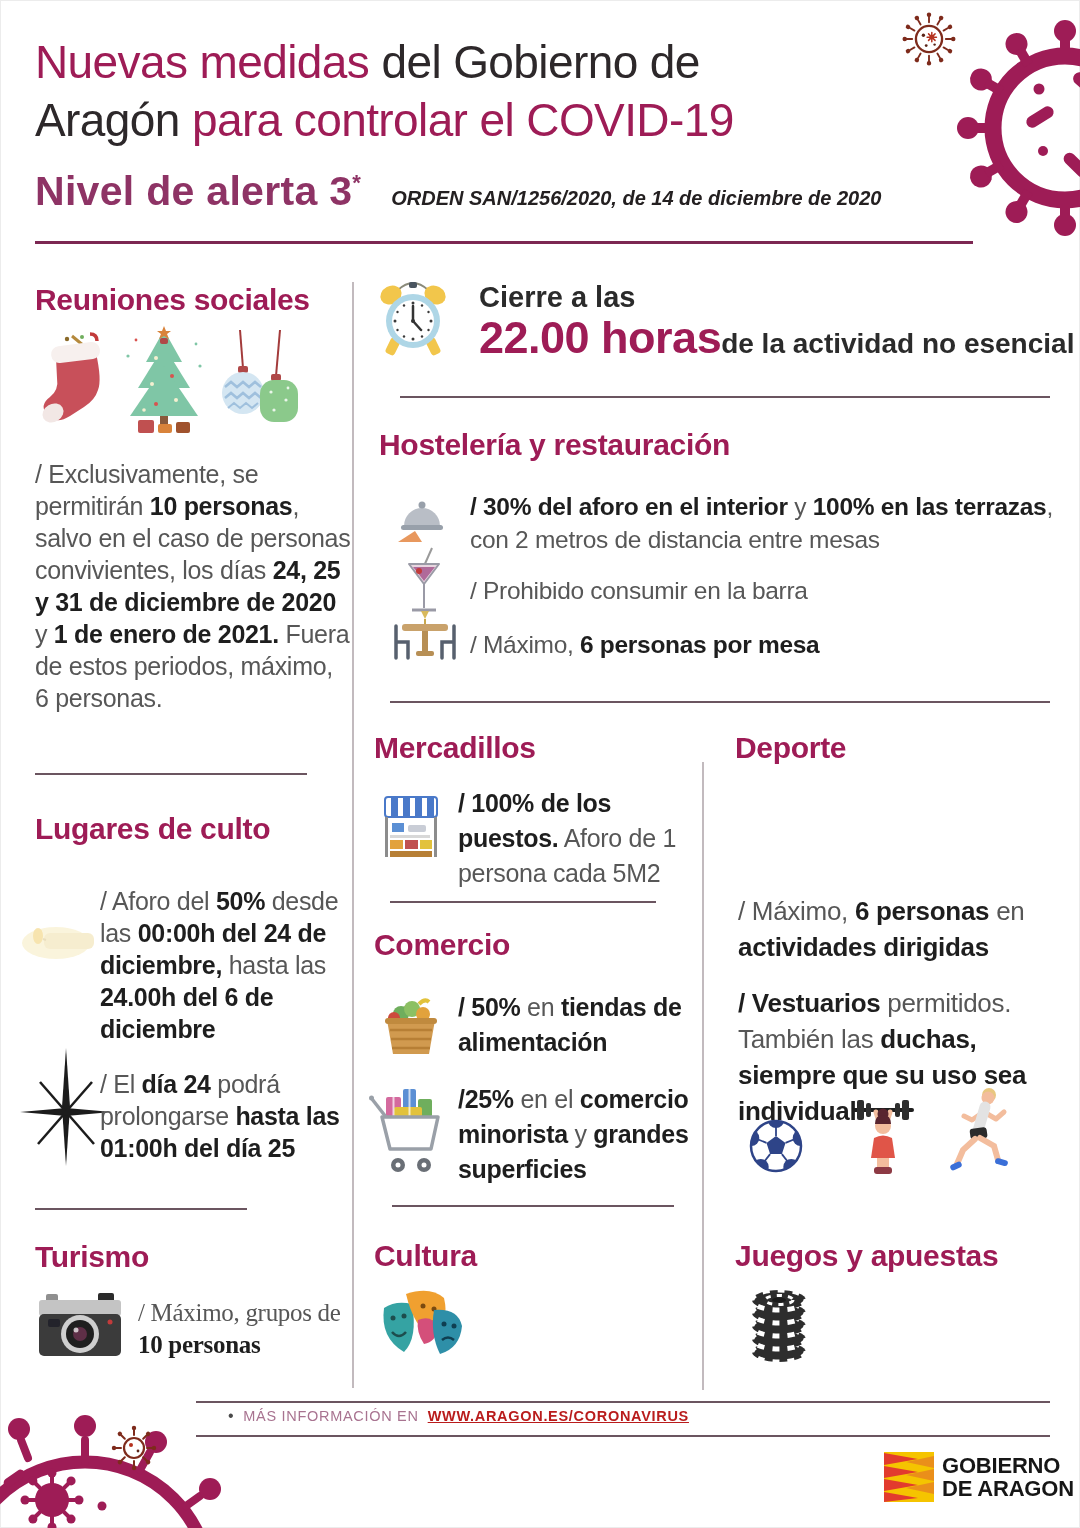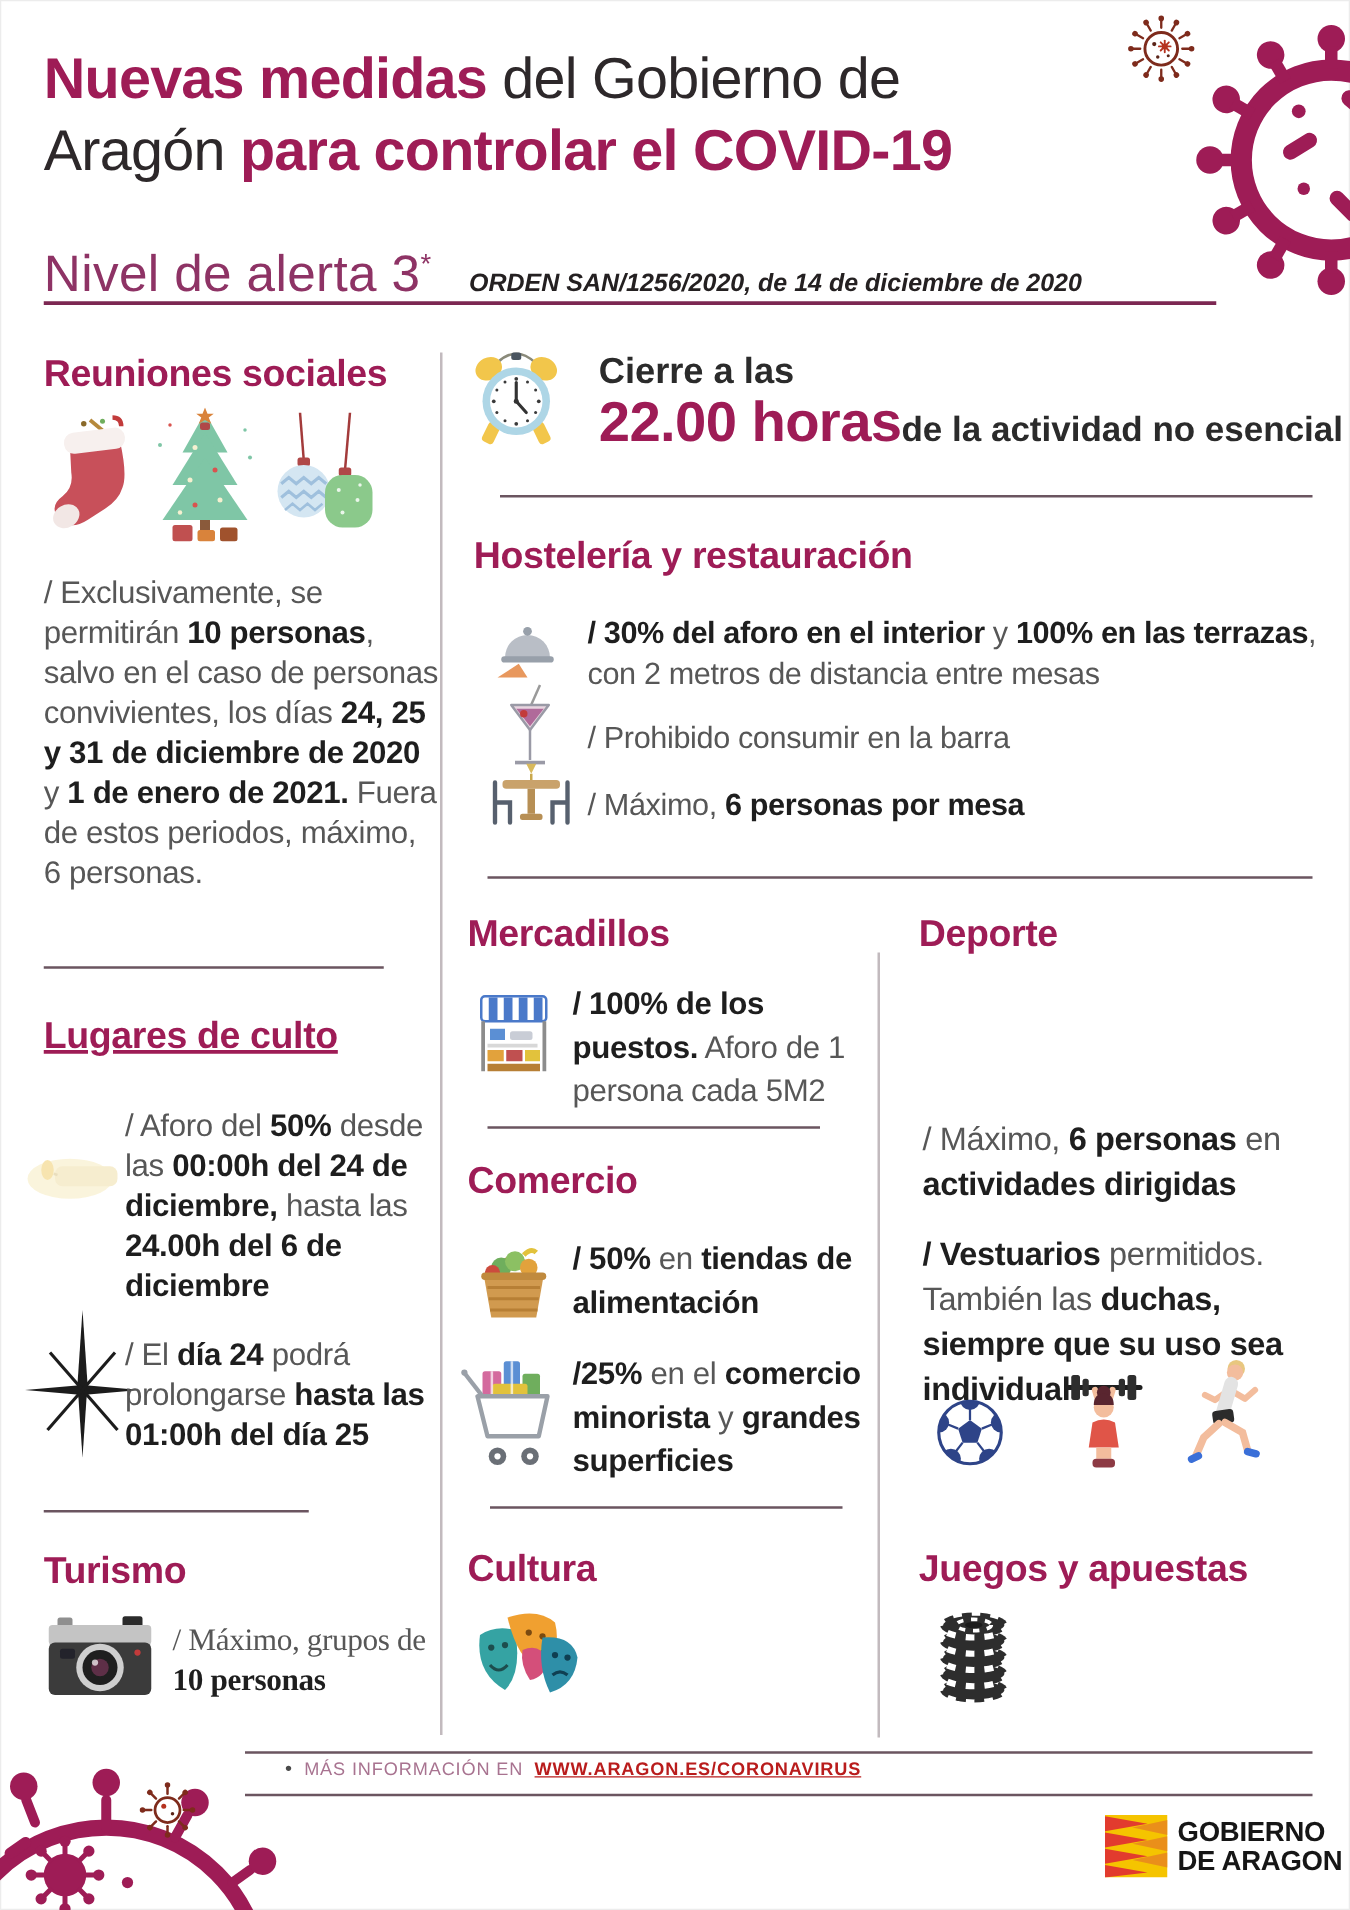--- a/index.html
+++ b/index.html
@@ -13,24 +13,24 @@
   }
   html,body{margin:0;padding:0;background:#ffffff;}
   .page{
     position:relative;width:1080px;height:1528px;background:#fff;
     overflow:hidden;font-family:"Liberation Sans",sans-serif;
     box-shadow:inset 0 0 0 1px #ececec;
   }
   .abs{position:absolute;}
   
   .title{left:35px;top:33px;font-size:46px;line-height:58px;color:#2d282a;font-weight:400;letter-spacing:-0.6px;}
-  .title .seg.b{font-weight:700;}
+  .title .seg.b{font-weight:400;}
   .title .seg.a{color:var(--accent);}
   .alert-row{left:35px;top:168px;display:flex;align-items:baseline;gap:30px;}
-  .alert-level{font-size:41px;font-weight:400;color:var(--accent-soft);letter-spacing:0.3px;margin-top:28px;}
+  .alert-level{font-size:41px;font-weight:700;color:var(--accent-soft);letter-spacing:0.3px;}
   .alert-level sup{font-size:22px;}
   .order-ref{font-size:20px;font-style:italic;font-weight:600;color:#242021;}
   
   .rule{background:var(--rule-dark);}
   .rule.maroon{background:var(--rule-maroon);}
   .vdiv{width:2px;background:var(--divider);}
   
   .sec-title{font-size:30px;font-weight:700;color:var(--accent);letter-spacing:-0.3px;}
   
   .rt{font-size:25px;line-height:32px;color:var(--ink);letter-spacing:-0.3px;}
@@ -258,21 +258,21 @@
     <circle cx="55" cy="62" r="1.6" fill="#eaf6ea"></circle>
       <circle cx="70" cy="70" r="1.6" fill="#eaf6ea"></circle>
     <circle cx="58" cy="80" r="1.6" fill="#eaf6ea"></circle>
       <circle cx="72" cy="58" r="1.4" fill="#eaf6ea"></circle>
   </svg>
 
   <div class="abs rt" style="left:35px;top:458px;width:318px;"><span class="seg">/ Exclusivamente, se permitirán </span><span class="seg b">10 personas</span><span class="seg">, salvo en el caso de personas convivientes, los días </span><span class="seg b">24, 25 y 31 de diciembre de 2020</span><span class="seg"> y </span><span class="seg b">1 de enero de 2021.</span><span class="seg"> Fuera de estos periodos, máximo, 6 personas.</span></div>
 
   <div class="abs rule" style="left:35px;top:773px;width:272px;height:2px;"></div>
 
-  <div class="abs sec-title" style="left:35px;top:812px;text-decoration:underline;">Lugares de culto</div>
+  <div class="abs sec-title" style="left:35px;top:812px;">Lugares de culto</div>
 
   <svg class="abs faint" style="left:16px;top:903px;" width="88" height="72" viewBox="0 0 88 72">
     <ellipse cx="40" cy="40" rx="34" ry="16" fill="#f7ecc0"></ellipse>
     <rect x="28" y="30" width="50" height="16" rx="6" fill="#f0dfa8"></rect>
     <ellipse cx="22" cy="33" rx="5" ry="8" fill="#f2cf6e"></ellipse>
     <line x1="27" y1="36" x2="30" y2="37" stroke="#d8c48a" stroke-width="2"></line>
   </svg>
 
   <div class="abs rt" style="left:100px;top:885px;width:265px;"><span class="seg">/ Aforo del </span><span class="seg b">50%</span><span class="seg"> desde las </span><span class="seg b">00:00h del 24 de diciembre,</span><span class="seg"> hasta las </span><span class="seg b">24.00h del 6 de diciembre</span></div>
 

